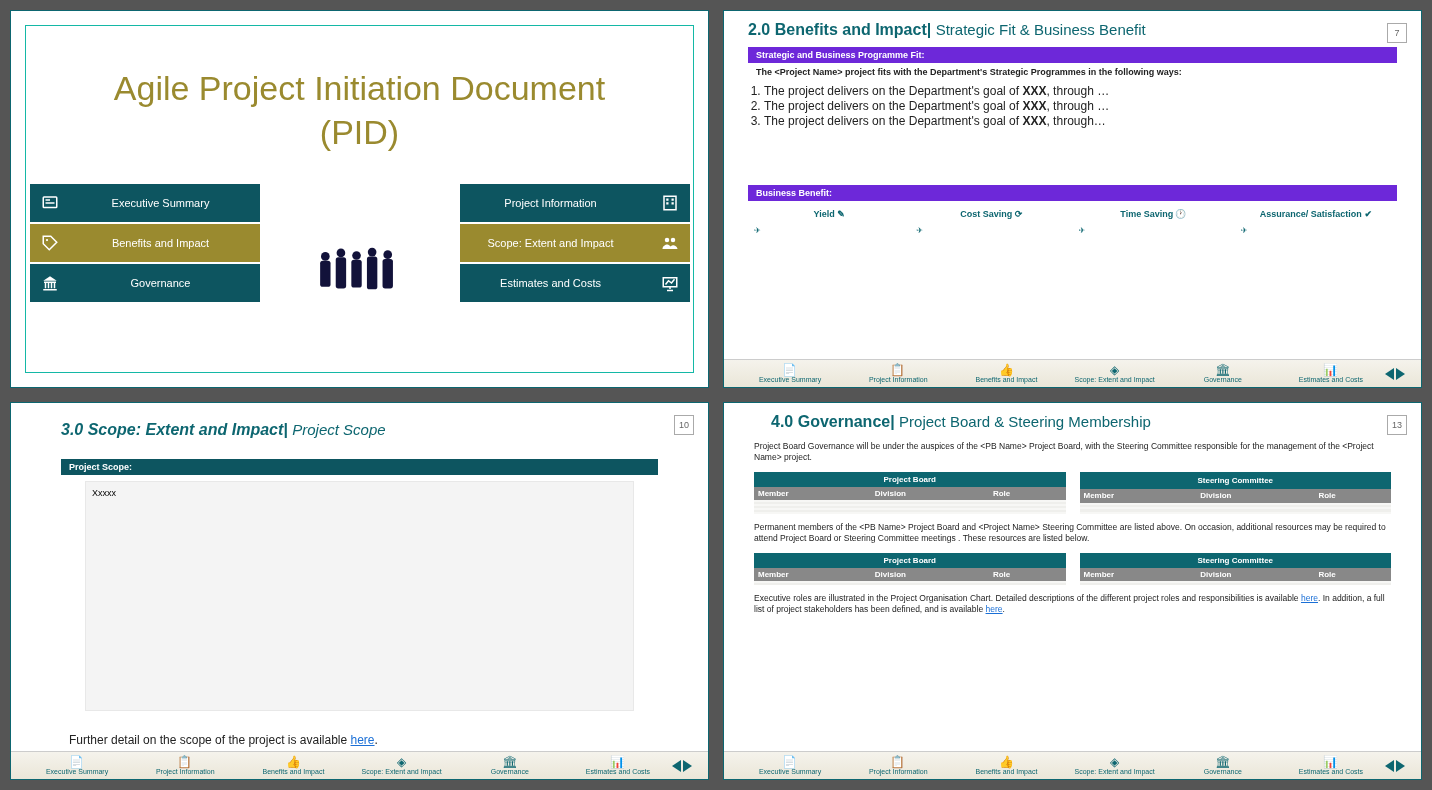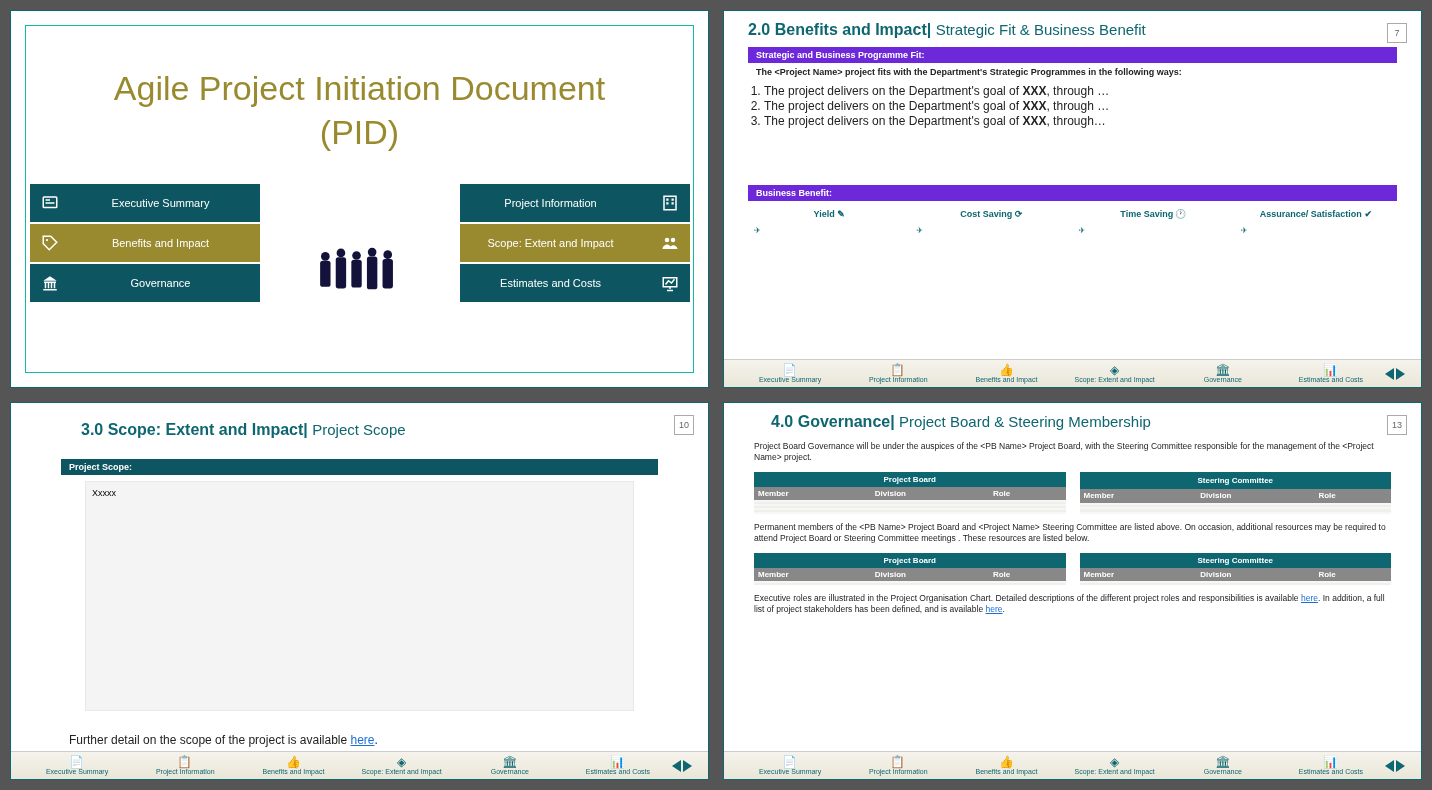--- a/index.html
+++ b/index.html
@@ -195,21 +195,21 @@
         <div class="fitem"><span class="fi">📊</span><span>Estimates and Costs</span></div>
         <div class="farrows">
           <div class="tri l"></div>
           <div class="tri r"></div>
         </div>
       </div>
 </div>
 
 <div class="slide">
   <div class="slide-inner" style="border:none;inset:0;">
-    <div class="sh" style="padding-left:70px;padding-top:18px;">
+    <div class="sh" style="padding-left:50px;padding-top:18px;font-style:italic;">
       <span class="sh-main">3.0 Scope: Extent and Impact</span><span class="sh-sep">| </span><span class="sh-sub">Project Scope</span>
     </div>
     <div class="pagebox">10</div>
     <div style="margin:16px 50px;">
       <div class="s3-band">Project Scope:</div>
       <div class="s3-body">Xxxxx</div>
     </div>
     <div class="s3-link" style="padding-left:58px;">
       <span>Further detail on the scope of the project is available </span><a class="hl" href="#">here</a>.
     </div>

